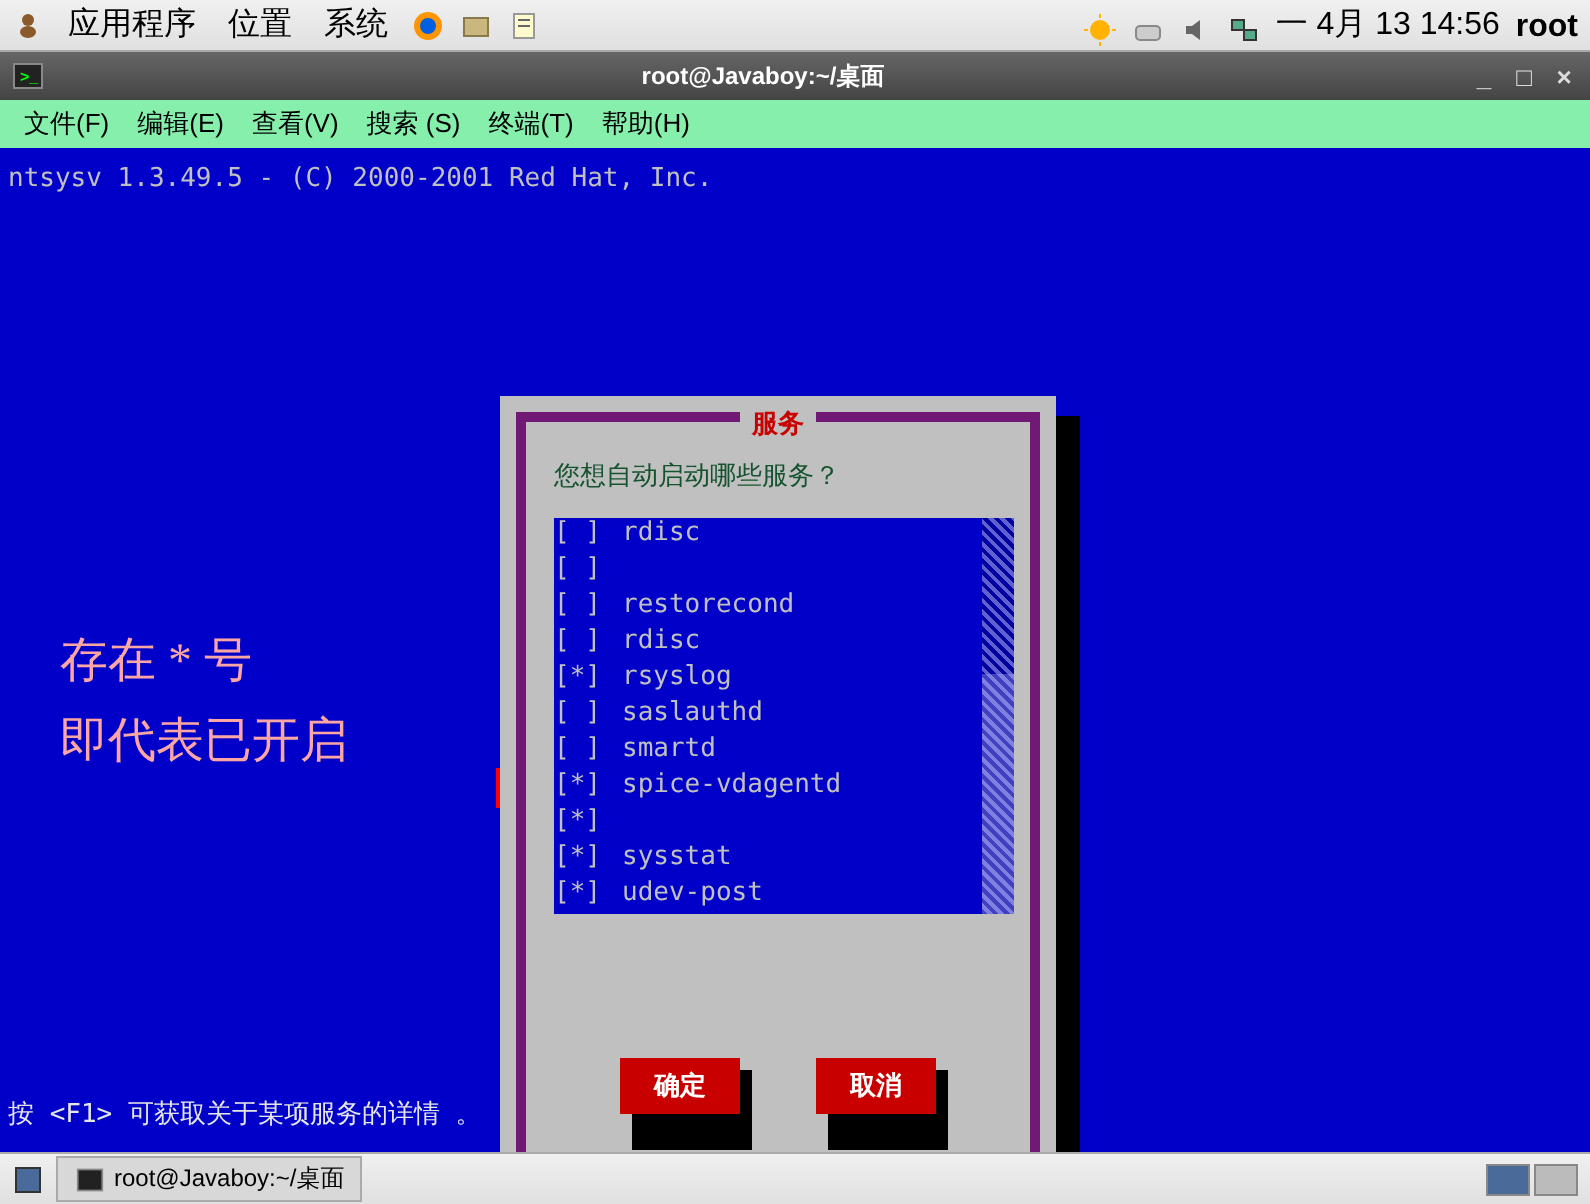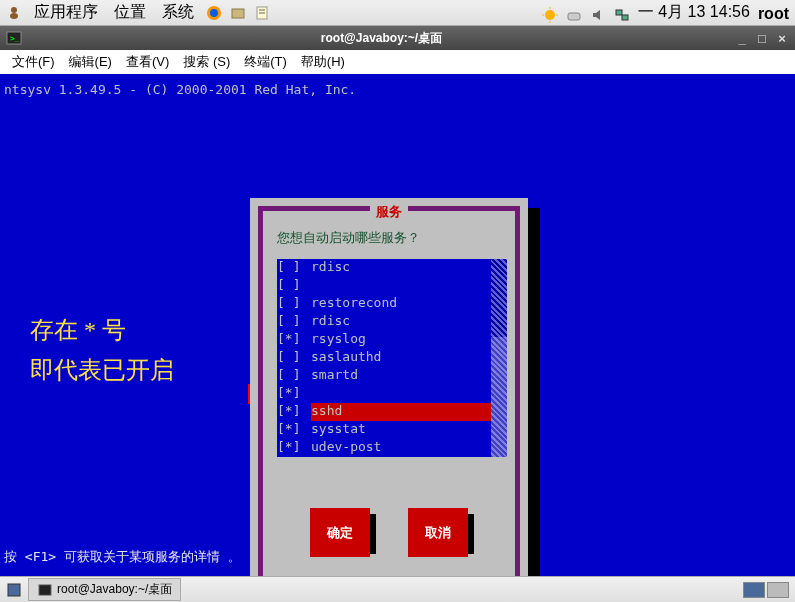--- a/index.html
+++ b/index.html
@@ -14,21 +14,21 @@
 
 
 .terminal-window { position: absolute; top: 26px; left: 0; width: 795px; height: 550px; background: #000; }
 .title-bar { height: 24px; background: linear-gradient(#666, #444); display: flex; align-items: center; padding: 0 6px; color: #fff; font-size: 12px; font-weight: bold; }
 .title-icon { width: 16px; height: 16px; margin-right: 6px; }
 .title-text { flex: 1; text-align: center; }
 .win-controls { display: flex; gap: 6px; }
 .win-btn { width: 14px; height: 14px; display: flex; align-items: center; justify-content: center; color: #ddd; cursor: pointer; font-size: 13px; }
 
 
-.menu-bar { height: 24px; background: #ffffff; display: flex; align-items: center; padding: 0 6px; font-size: 13px; gap: 2px; }
+.menu-bar { height: 24px; background: #86efac; display: flex; align-items: center; padding: 0 6px; font-size: 13px; gap: 2px; }
 .mbar-item { padding: 2px 6px; cursor: pointer; }
 
 
 .term-area { position: relative; width: 100%; height: calc(100% - 48px); background: #0000c8; font-family: "DejaVu Sans Mono", monospace; font-size: 13px; color: #c0c0c0; padding-left: 29px; }
 .term-header { position: absolute; top: 8px; left: 4px; }
 .term-footer { position: absolute; bottom: 10px; left: 4px; color: #e5e5e5; }
 
 
 .dialog-shadow { position: absolute; top: 134px; left: 264px; width: 276px; height: 396px; background: #000; }
 .dialog { position: absolute; top: 124px; left: 250px; width: 278px; height: 398px; background: #c0c0c0; }
@@ -42,24 +42,24 @@
 .service-mark { width: 34px; white-space: pre; }
 .service-name { flex: 1; }
 .service-row.highlight .service-name { background: #c80000; }
 .scrollbar-track { position: absolute; top: 48px; left: 228px; width: 16px; height: 198px; background: repeating-linear-gradient(45deg, #0000a0, #0000a0 2px, #6060d0 2px, #6060d0 4px); }
 .scrollbar-thumb { position: absolute; top: 126px; left: 228px; width: 16px; height: 120px; background: repeating-linear-gradient(45deg, #4040c0, #4040c0 2px, #8080e0 2px, #8080e0 4px); }
 
 
 .dlg-buttons { position: absolute; bottom: 26px; left: 0; right: 0; display: flex; justify-content: center; gap: 38px; }
 .dlg-btn-wrap { position: relative; }
 .dlg-btn-shadow { position: absolute; top: 6px; left: 6px; width: 60px; height: 40px; background: #000; }
-.dlg-btn { position: relative; width: 60px; height: 49px; background: #c80000; color: #fff; display: flex; align-items: center; justify-content: center; font-weight: bold; cursor: pointer; }
-
-
-.annotation { position: absolute; color: #fde047; font-size: 24px; font-family: "SimSun", serif; }
+.dlg-btn { position: relative; width: 60px; height: 28px; background: #c80000; color: #fff; display: flex; align-items: center; justify-content: center; font-weight: bold; cursor: pointer; }
+
+
+.annotation { position: absolute; color: #fca5a5; font-size: 24px; font-family: "SimSun", serif; }
 .anno1 { top: 240px; left: 30px; }
 .anno2 { top: 280px; left: 30px; }
 .red-box { position: absolute; border: 2px solid #ff0000; top: 310px; left: 248px; width: 136px; height: 20px; }
 
 
 .bottom-panel { position: absolute; bottom: 0; left: 0; width: 795px; height: 26px; background: linear-gradient(#f0f0f0, #e0e0e0); border-top: 1px solid #aaa; display: flex; align-items: center; padding: 0 6px; gap: 6px; font-size: 12px; }
 .task-btn { background: #d8d8d8; border: 1px solid #aaa; padding: 2px 8px; display: flex; align-items: center; gap: 4px; cursor: pointer; }
 .ws-switcher { margin-left: auto; display: flex; gap: 2px; }
 .ws { width: 22px; height: 16px; background: #bbb; border: 1px solid #888; }
 .ws.active { background: #4a6a9a; }
@@ -190,24 +190,24 @@
             <div class="service-row">
               <span class="service-mark">[ ] </span>
               <span class="service-name">saslauthd</span>
             </div>
             <div class="service-row">
               <span class="service-mark">[ ] </span>
               <span class="service-name">smartd</span>
             </div>
             <div class="service-row">
               <span class="service-mark">[*] </span>
+              <span class="service-name">spice-vdagentd</span>
             </div>
             <div class="service-row highlight">
               <span class="service-mark">[*] </span>
-              <span class="service-name">sshd</span>
             </div>
             <div class="service-row">
               <span class="service-mark">[*] </span>
               <span class="service-name">sysstat</span>
             </div>
             <div class="service-row">
               <span class="service-mark">[*] </span>
               <span class="service-name">udev-post</span>
             </div>
           </div>

